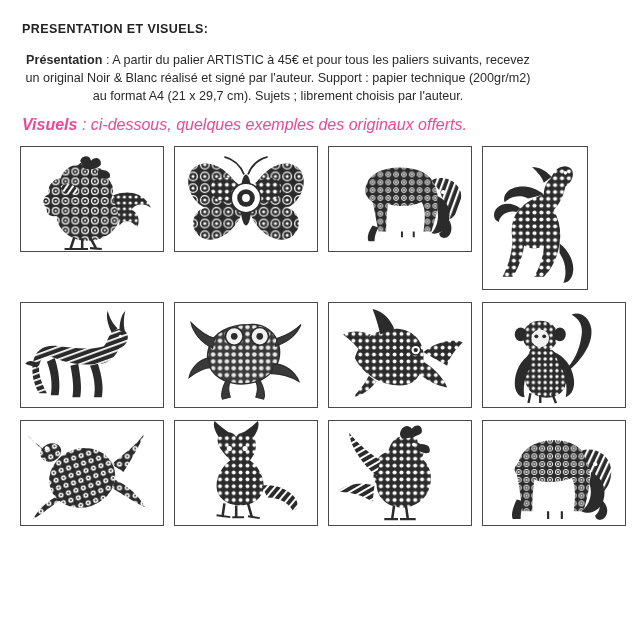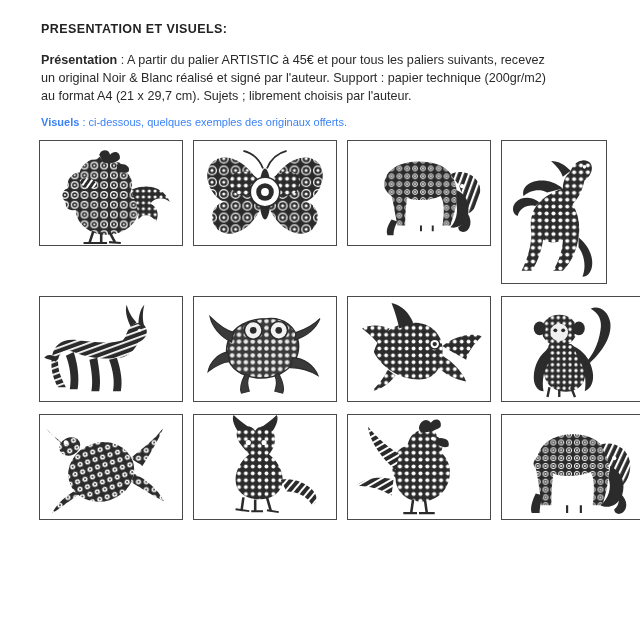--- a/index.html
+++ b/index.html
@@ -12,43 +12,44 @@
     color: #222222;
     overflow: hidden;
     position: relative;
   }
 
   .page {
     width: 556px;
     height: 640px;
     padding: 18px 20px 2px 20px;
     position: relative;
-    margin-left: 19px;
   }
 
   .doc-title {
     font-size: 12.5px;
     font-weight: bold;
     letter-spacing: 0.4px;
     color: #222;
     margin: 4px 0 16px 2px;
   }
 
   .body-block {
     margin: 0 2px 10px 2px;
     font-size: 12.6px;
     line-height: 1.42;
     color: #2a2a2a;
+    text-align: center;
   }
   .body-block .lead { font-weight: bold; }
 
   .visuals-line {
     margin: 4px 2px 12px 2px;
-    font-size: 11px;
-    color: #3b82f6;
+    font-size: 16px;
+    color: #ec4899;
+    font-style: italic;
   }
   .visuals-line .lead { font-weight: bold; }
 
   .grid {
     margin: 6px 0 0 0;
     display: flex;
     flex-direction: column;
     gap: 12px;
   }
   .grid-row {

